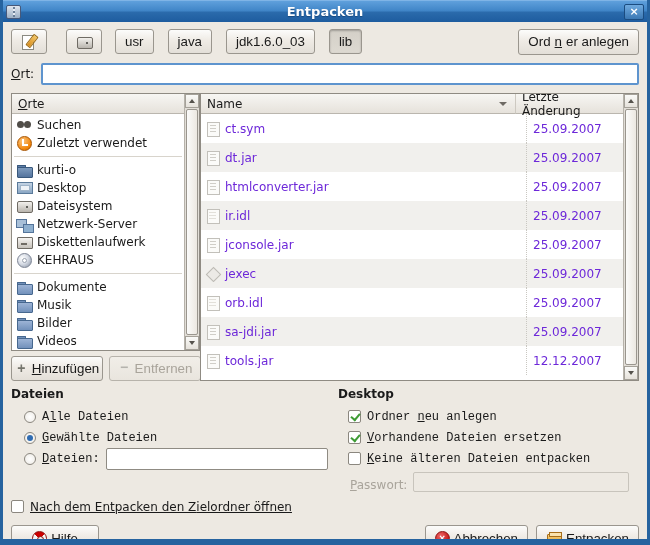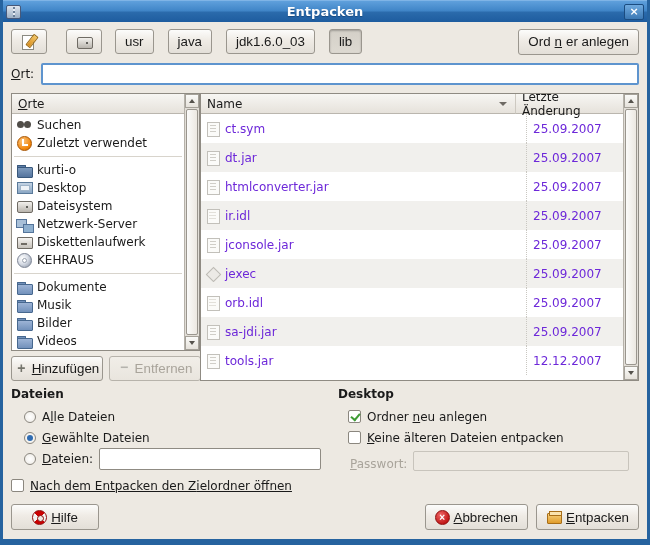--- a/index.html
+++ b/index.html
@@ -69,21 +69,21 @@
   .tri-down { width:0; height:0; border-left:3px solid transparent; border-right:3px solid transparent; border-top:4px solid #55524C; }
 
   .addremove { display:flex; margin-top:5px; gap:6px; }
   .addremove .btn { width:92px; }
 
   
   .sections { display:flex; margin-top:5px; }
   .sec-left { width:327px; }
   .sec-right { flex:1; }
   .sec-title { font-weight:bold; margin:1px 0 5px 0; }
-  .opt-row { height:21px; display:flex; align-items:center; padding-left:13px; gap:6px; }
+  .opt-row { height:21px; display:flex; align-items:center; padding-left:13px; gap:6px;font-family:Liberation Mono, monospace; }
   .radio { width:12px; height:12px; border:1px solid #8B877F; border-radius:50%; background:radial-gradient(#fff,#EDEAE4); position:relative; flex:none; }
   .radio.on::after { content:""; position:absolute; left:2px; top:2px; width:6px; height:6px; border-radius:50%; background:#2F6CB2; }
   .checkbox { width:13px; height:13px; border:1px solid #8B877F; background:#fff; border-radius:2px; position:relative; flex:none; }
   .checkbox.on::after { content:""; position:absolute; left:2px; top:2px; width:7px; height:4px; border-left:2px solid #3F9C35; border-bottom:2px solid #3F9C35; transform:rotate(-50deg); }
   .txt-input { height:22px; border:1px solid #8F8B83; background:#fff; border-radius:2px; padding:0 4px; font:inherit; outline:none; }
   .files-input { width:222px; }
   .pw-row { display:flex; align-items:flex-end; margin-top:3px; padding-left:12px; gap:6px; color:#A9A49B; }
   .pw-input { flex:1; margin-right:10px; background:#EDE9E2; border:1px solid #C8C4BC; height:20px; border-radius:2px; }
   .open-after { display:flex; align-items:center; gap:6px; margin-top:5px; height:19px;text-decoration:underline; }
 
@@ -346,20 +346,24 @@
           <input class="txt-input files-input" value="" style="">
         </div>
       </div>
       <div class="sec-right">
         <div class="sec-title">Desktop</div>
         <div class="opt-row" style="padding-left:10px">
           <span class="checkbox on"></span>
           <span>Ordner <u>n</u>eu anlegen</span>
         </div>
         <div class="opt-row" style="padding-left:10px">
+          <span class="checkbox on"></span>
+          <span><u>V</u>orhandene Dateien ersetzen</span>
+        </div>
+        <div class="opt-row" style="padding-left:10px">
           <span class="checkbox"></span>
           <span><u>K</u>eine älteren Dateien entpacken</span>
         </div>
         <div class="pw-row">
           <span><u>P</u>asswort:</span>
           <input class="pw-input" disabled="" value="" style="">
         </div>
       </div>
     </div>
 

